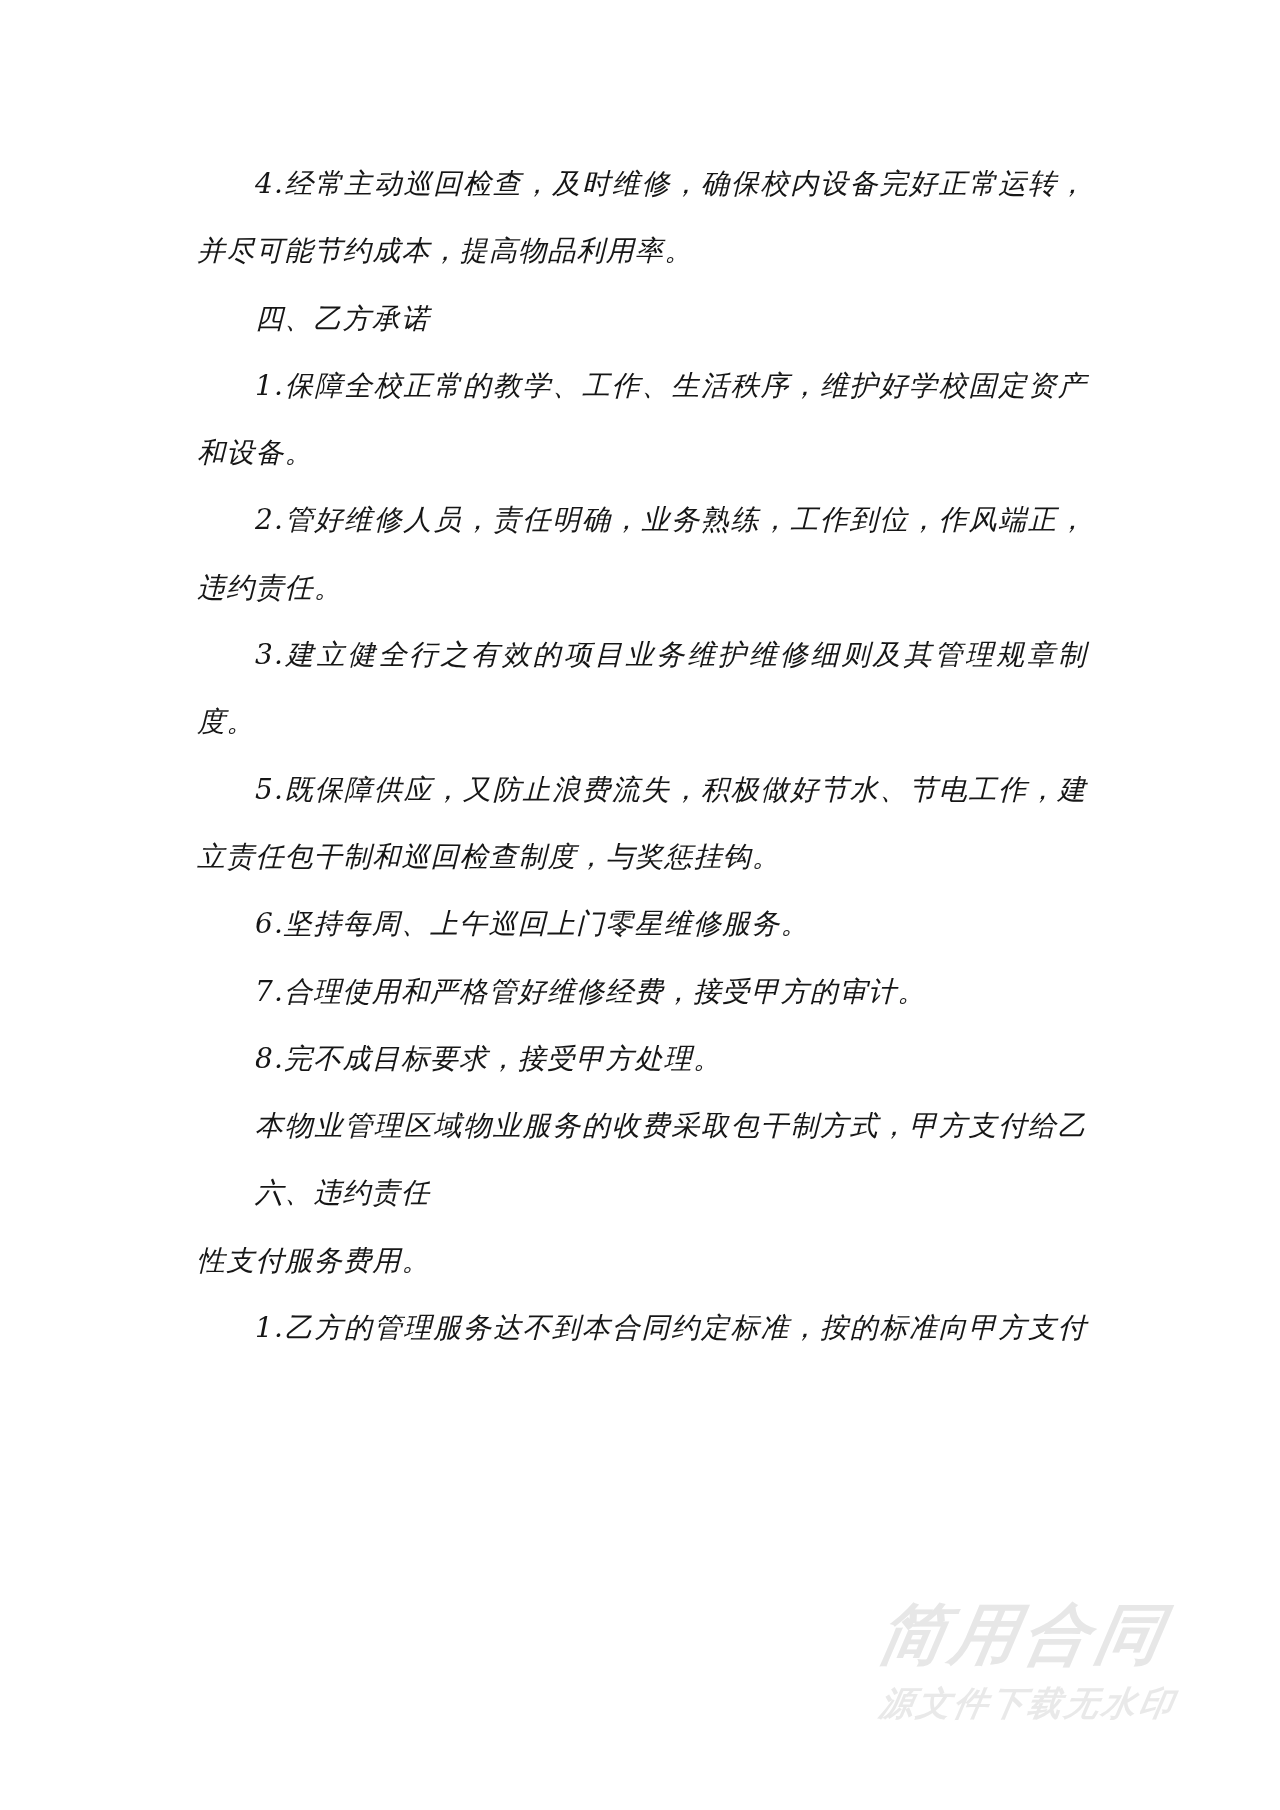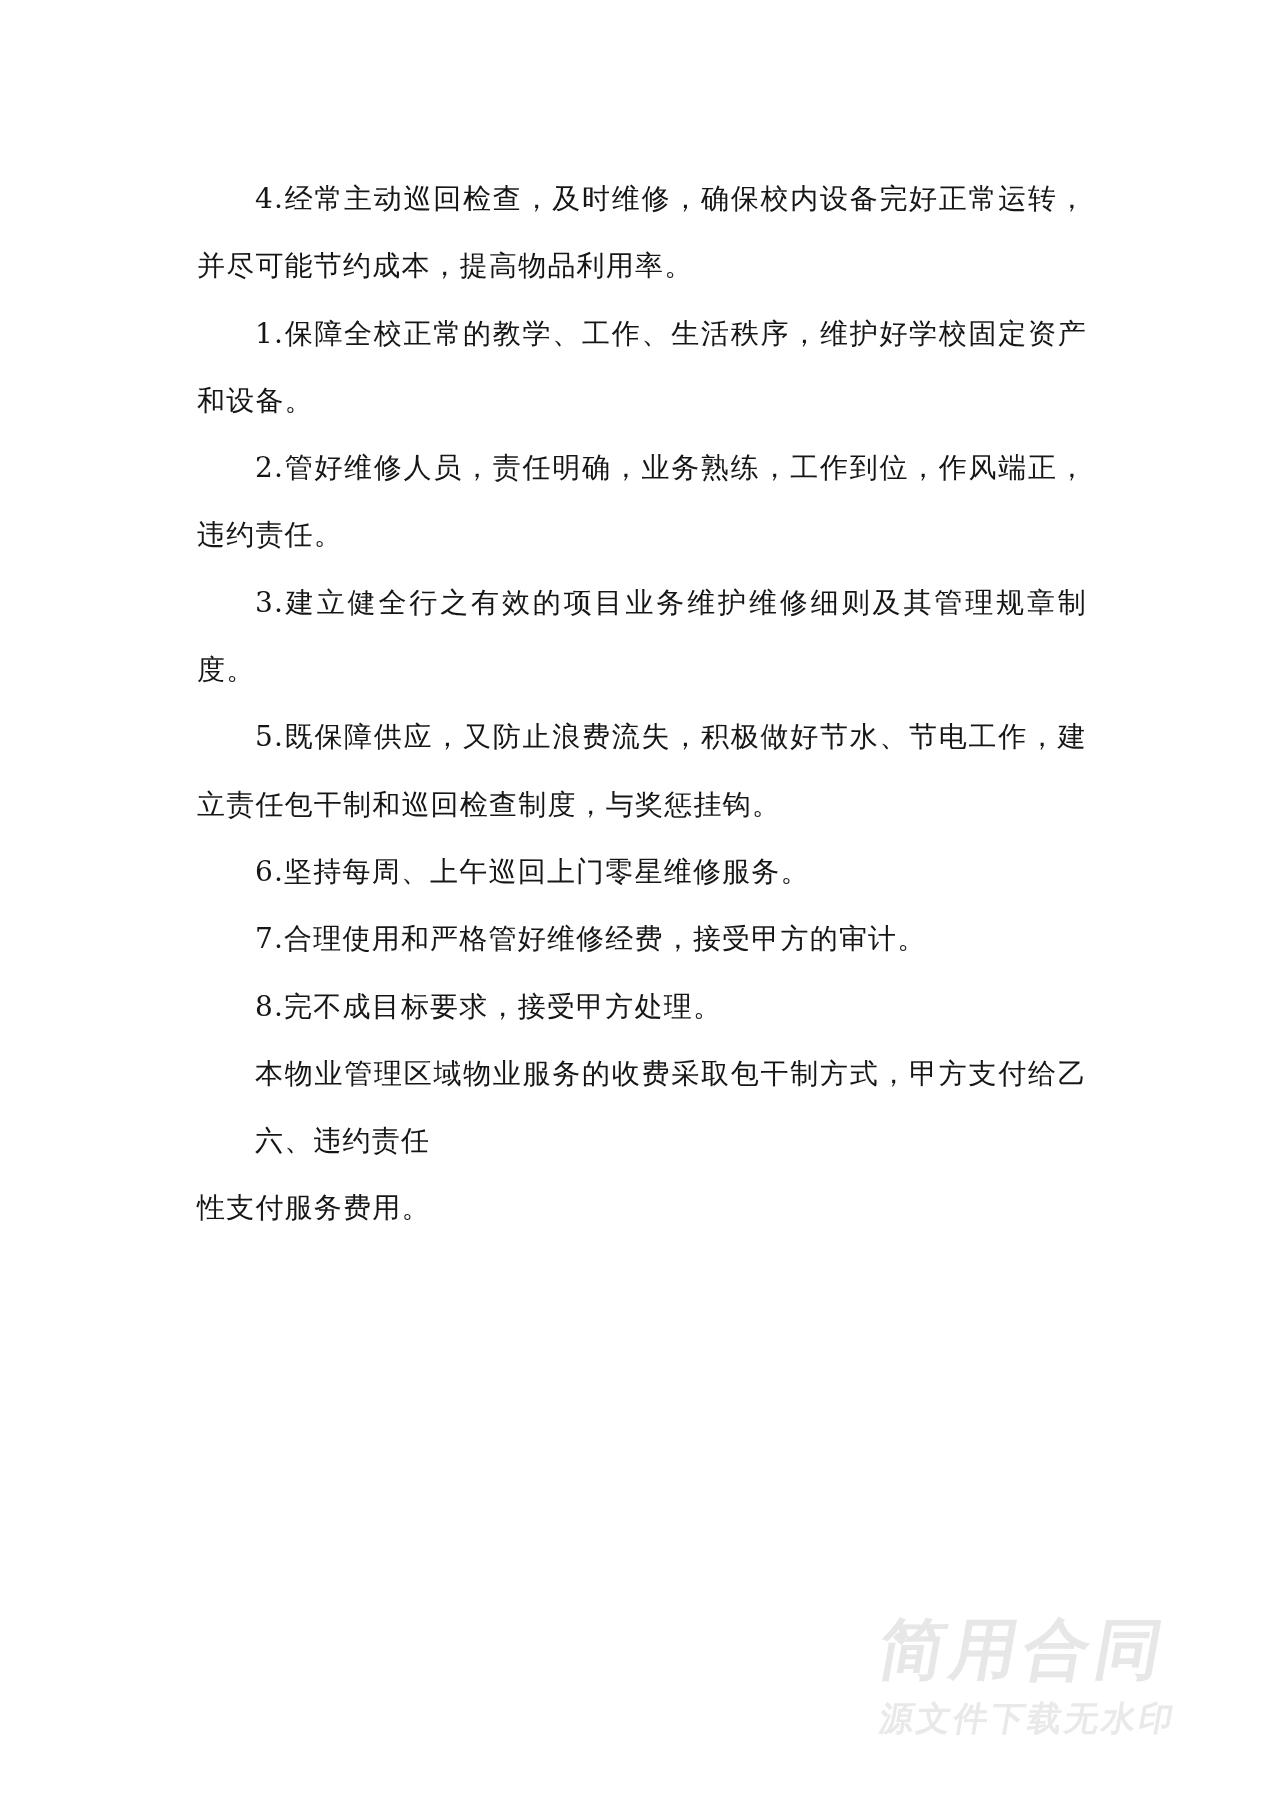--- a/index.html
+++ b/index.html
@@ -11,24 +11,25 @@
       width: 1280px;
       height: 1810px;
       position: relative;
       overflow: hidden;
       font-family: "DejaVu Serif", "Liberation Serif", serif;
       color: #161616;
     }
     .page {
       position: absolute;
       left: 0;
-      top: 16px;
+      top: 1px;
       width: 1280px;
       height: 1292px;
       background: #ffffff;
+      font-style: italic;
     }
     .text-block {
       position: absolute;
       left: 197px;
       top: 149px;
       width: 890px;
     }
     .line {
       height: 67.3px;
       line-height: 67.3px;
@@ -86,20 +87,21 @@
   </style>
 </head>
 <body>
 
 <div class="page">
   <div class="text-block">
 
     <div class="line indent full">4.经常主动巡回检查，及时维修，确保校内设备完好正常运转，</div>
     <div class="line">并尽可能节约成本，提高物品利用率。</div>
 
+    <div class="line indent">四、乙方承诺</div>
 
     <div class="line indent full">1.保障全校正常的教学、工作、生活秩序，维护好学校固定资产</div>
     <div class="line">和设备。</div>
 
     <div class="line indent full">2.管好维修人员，责任明确，业务熟练，工作到位，作风端正，</div>
     <div class="line">违约责任。</div>
 
     <div class="line indent full">3.建立健全行之有效的项目业务维护维修细则及其管理规章制</div>
     <div class="line">度。</div>
 
@@ -112,20 +114,21 @@
     <div class="line indent">8.完不成目标要求，接受甲方处理。</div>
 
 
     <div class="line indent full">本物业管理区域物业服务的收费采取包干制方式，甲方支付给乙</div>
 
 
     <div class="line indent">六、违约责任</div>
 
     <div class="line">性支付服务费用。</div>
 
+    <div class="line indent full">1.乙方的管理服务达不到本合同约定标准，按的标准向甲方支付</div>
 
   </div>
 
   <div class="watermark">
     <div class="wm-brand">简用合同</div>
     <div class="wm-tag">源文件下载无水印</div>
   </div>
 </div>
 
 </body></html>

